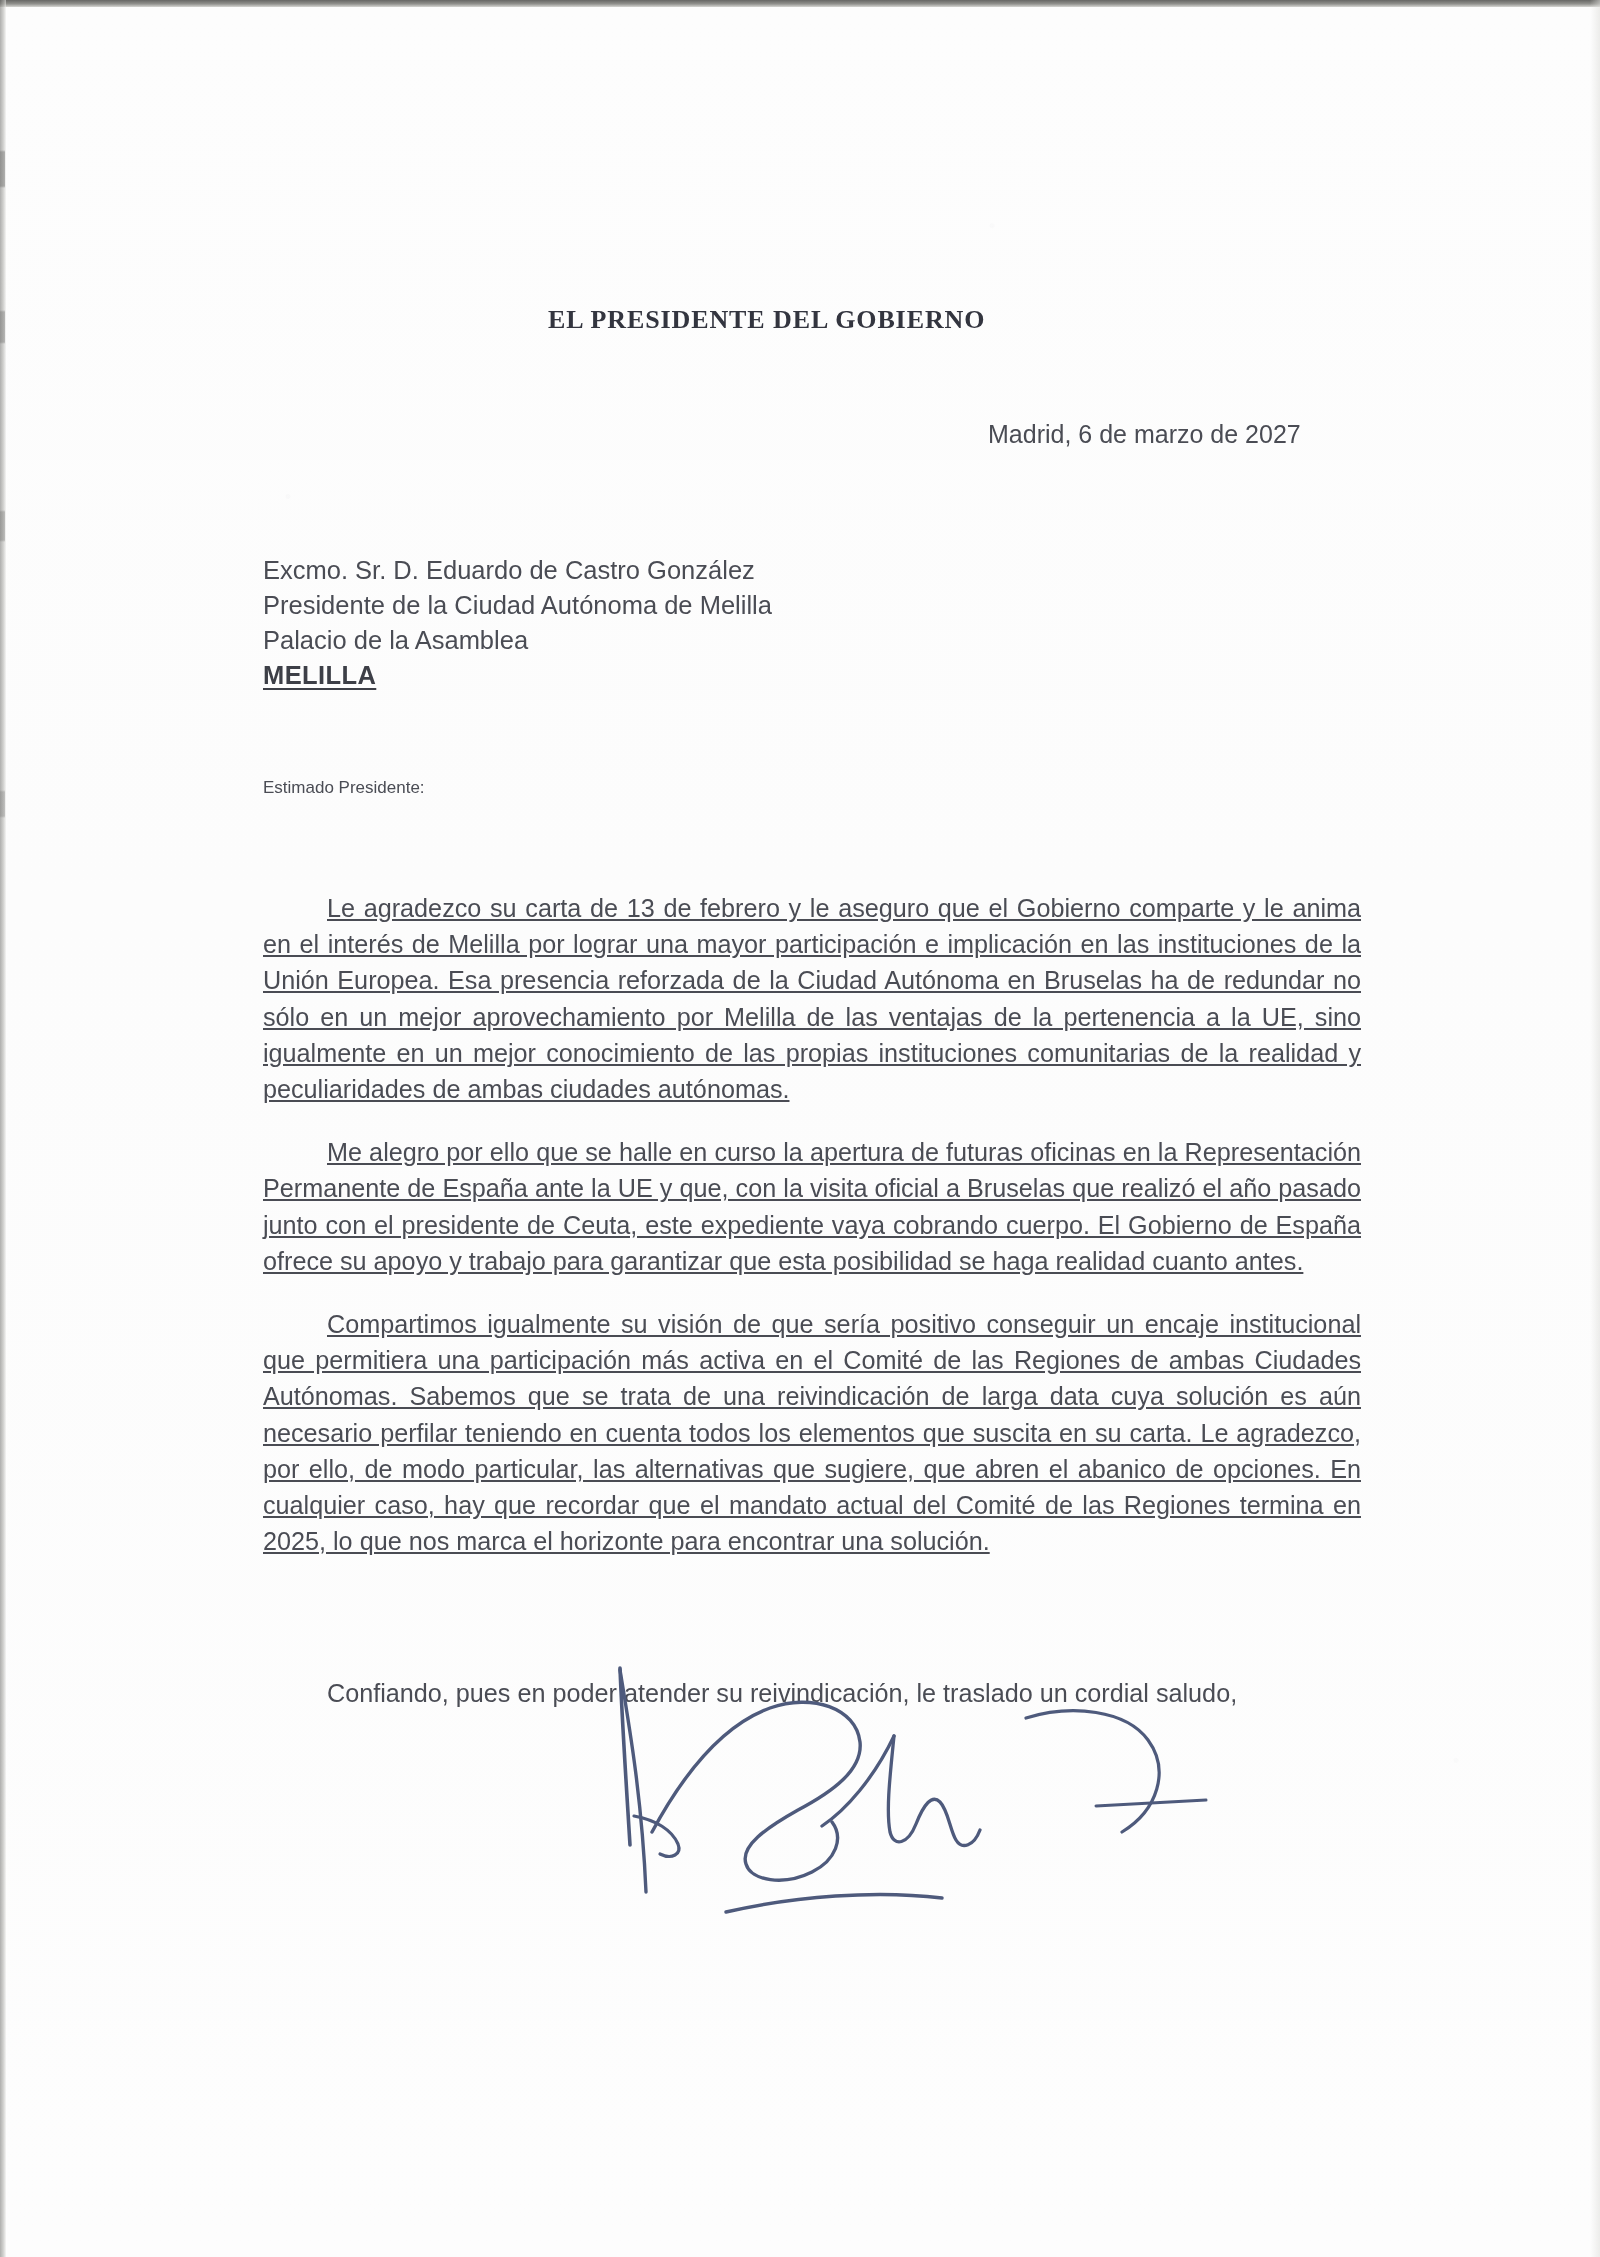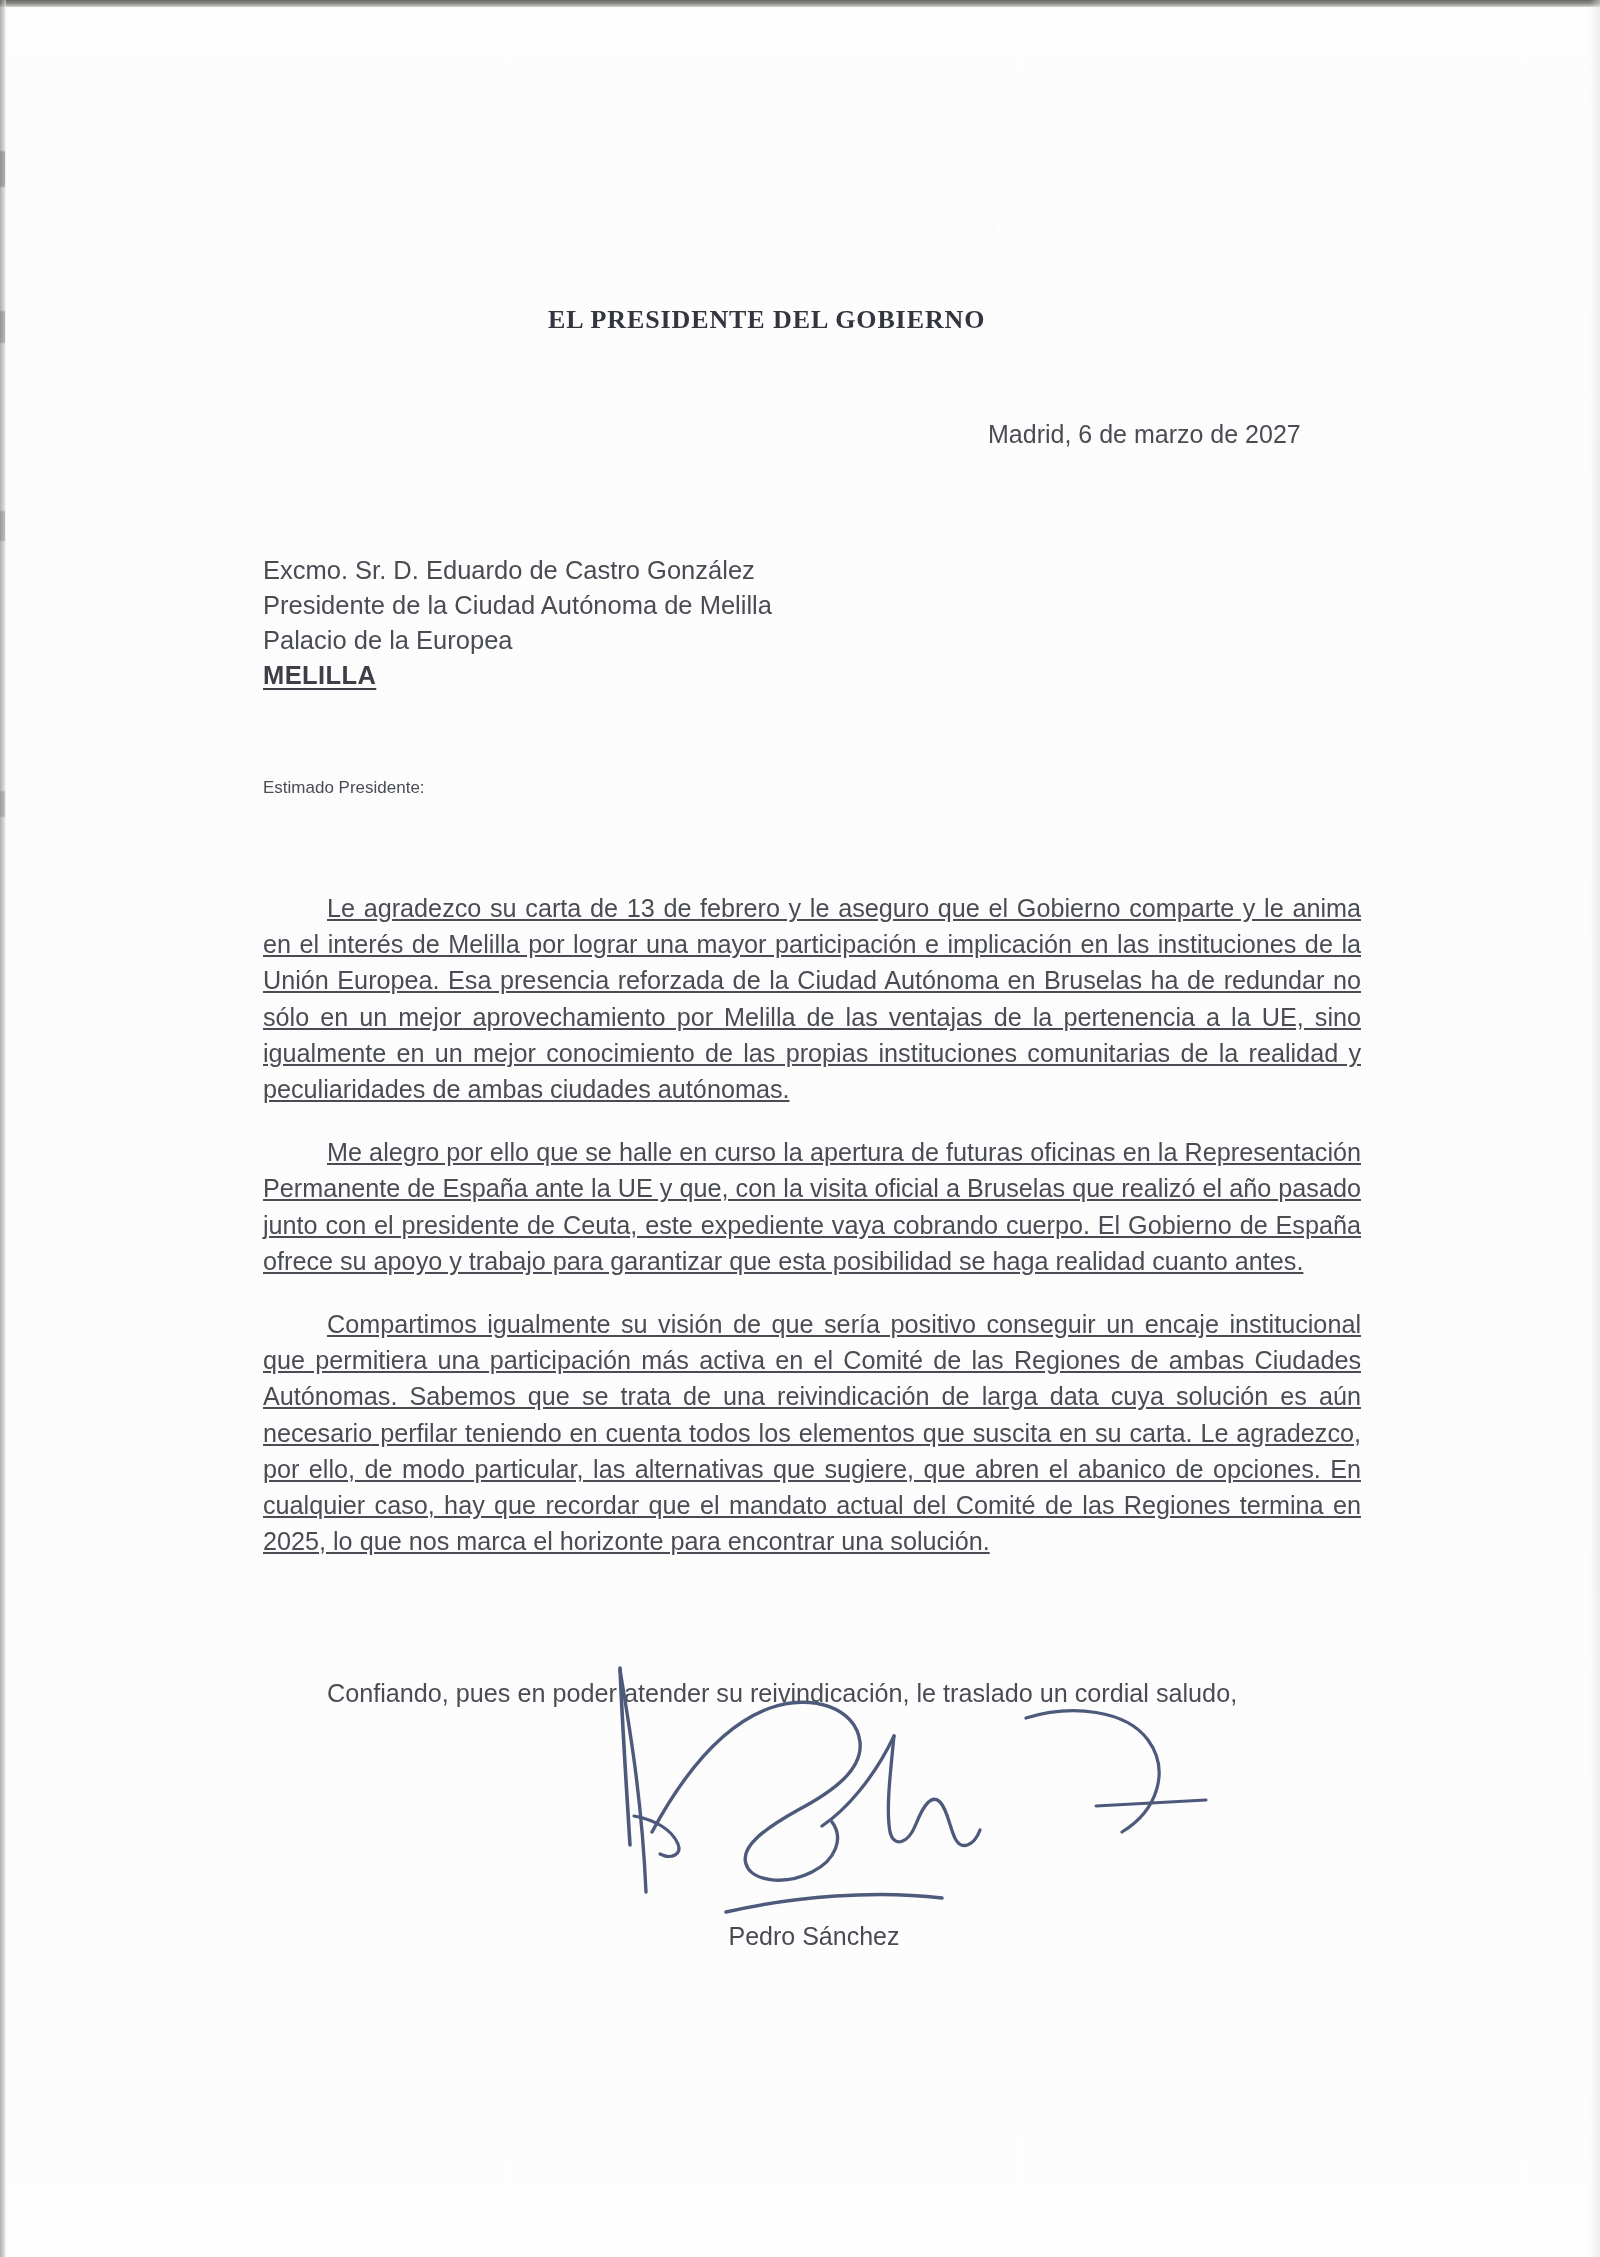--- a/index.html
+++ b/index.html
@@ -193,21 +193,21 @@
   <div class="scan-edge-left-marks"></div>
   <div class="scan-edge-right"></div>
 
   <div class="letterhead">EL PRESIDENTE DEL GOBIERNO</div>
 
   <div class="date-line">Madrid, 6 de marzo de 2027</div>
 
   <div class="address-block">
     <div class="addr-line">Excmo. Sr. D. Eduardo de Castro González</div>
     <div class="addr-line">Presidente de la Ciudad Autónoma de Melilla</div>
-    <div class="addr-line">Palacio de la Europea</div>
+    <div class="addr-line">Palacio de la Asamblea</div>
     <div class="addr-line addr-city">MELILLA</div>
   </div>
 
   <div class="salutation">Estimado Presidente:</div>
 
   <div class="body-copy">
     <p>Le agradezco su carta de 13 de febrero y le aseguro que el Gobierno comparte y le anima en el interés de Melilla por lograr una mayor participación e implicación en las instituciones de la Unión Europea. Esa presencia reforzada de la Ciudad Autónoma en Bruselas ha de redundar no sólo en un mejor aprovechamiento por Melilla de las ventajas de la pertenencia a la UE, sino igualmente en un mejor conocimiento de las propias instituciones comunitarias de la realidad y peculiaridades de ambas ciudades autónomas.</p>
     <p>Me alegro por ello que se halle en curso la apertura de futuras oficinas en la Representación Permanente de España ante la UE y que, con la visita oficial a Bruselas que realizó el año pasado junto con el presidente de Ceuta, este expediente vaya cobrando cuerpo. El Gobierno de España ofrece su apoyo y trabajo para garantizar que esta posibilidad se haga realidad cuanto antes.</p>
     <p>Compartimos igualmente su visión de que sería positivo conseguir un encaje institucional que permitiera una participación más activa en el Comité de las Regiones de ambas Ciudades Autónomas. Sabemos que se trata de una reivindicación de larga data cuya solución es aún necesario perfilar teniendo en cuenta todos los elementos que suscita en su carta. Le agradezco, por ello, de modo particular, las alternativas que sugiere, que abren el abanico de opciones. En cualquier caso, hay que recordar que el mandato actual del Comité de las Regiones termina en 2025, lo que nos marca el horizonte para encontrar una solución.</p>
   </div>
@@ -238,17 +238,14 @@
 
         <path d="M466 58 C 512 44, 566 50, 588 80 C 610 110, 598 150, 562 172" stroke-width="3.2"></path>
 
         <path d="M536 146 C 574 144, 614 142, 646 140" stroke-width="3.0"></path>
 
         <path d="M166 252 C 236 236, 316 230, 382 238" stroke-width="3.4"></path>
       </g>
     </svg>
   </div>
 
-  <div class="signer-name">
-    <span class="signer-name-inner">Pedro Sánchez</span>
-  </div>
 
 </div>
 
 </body></html>

